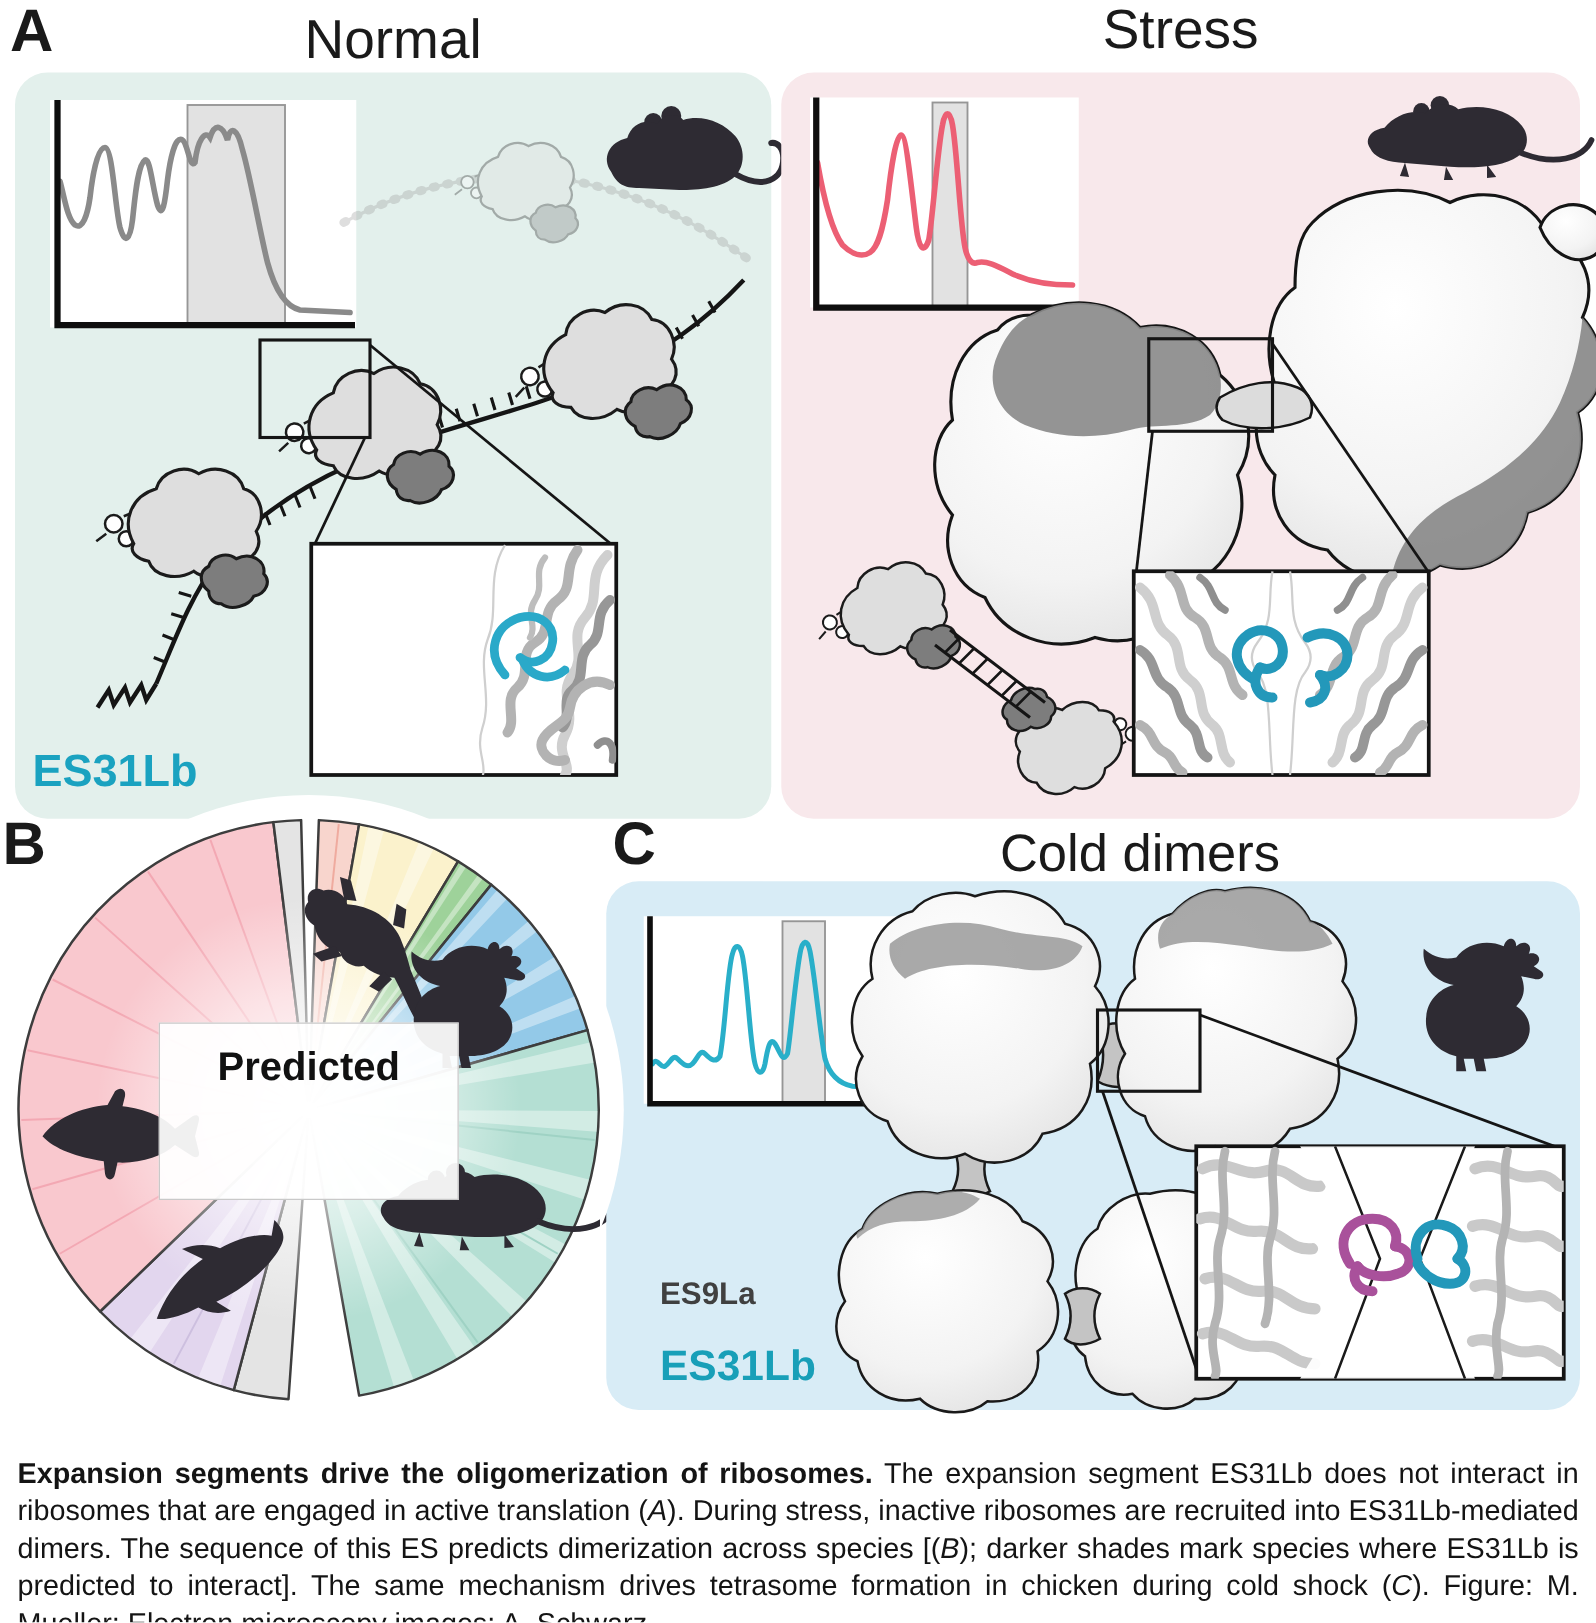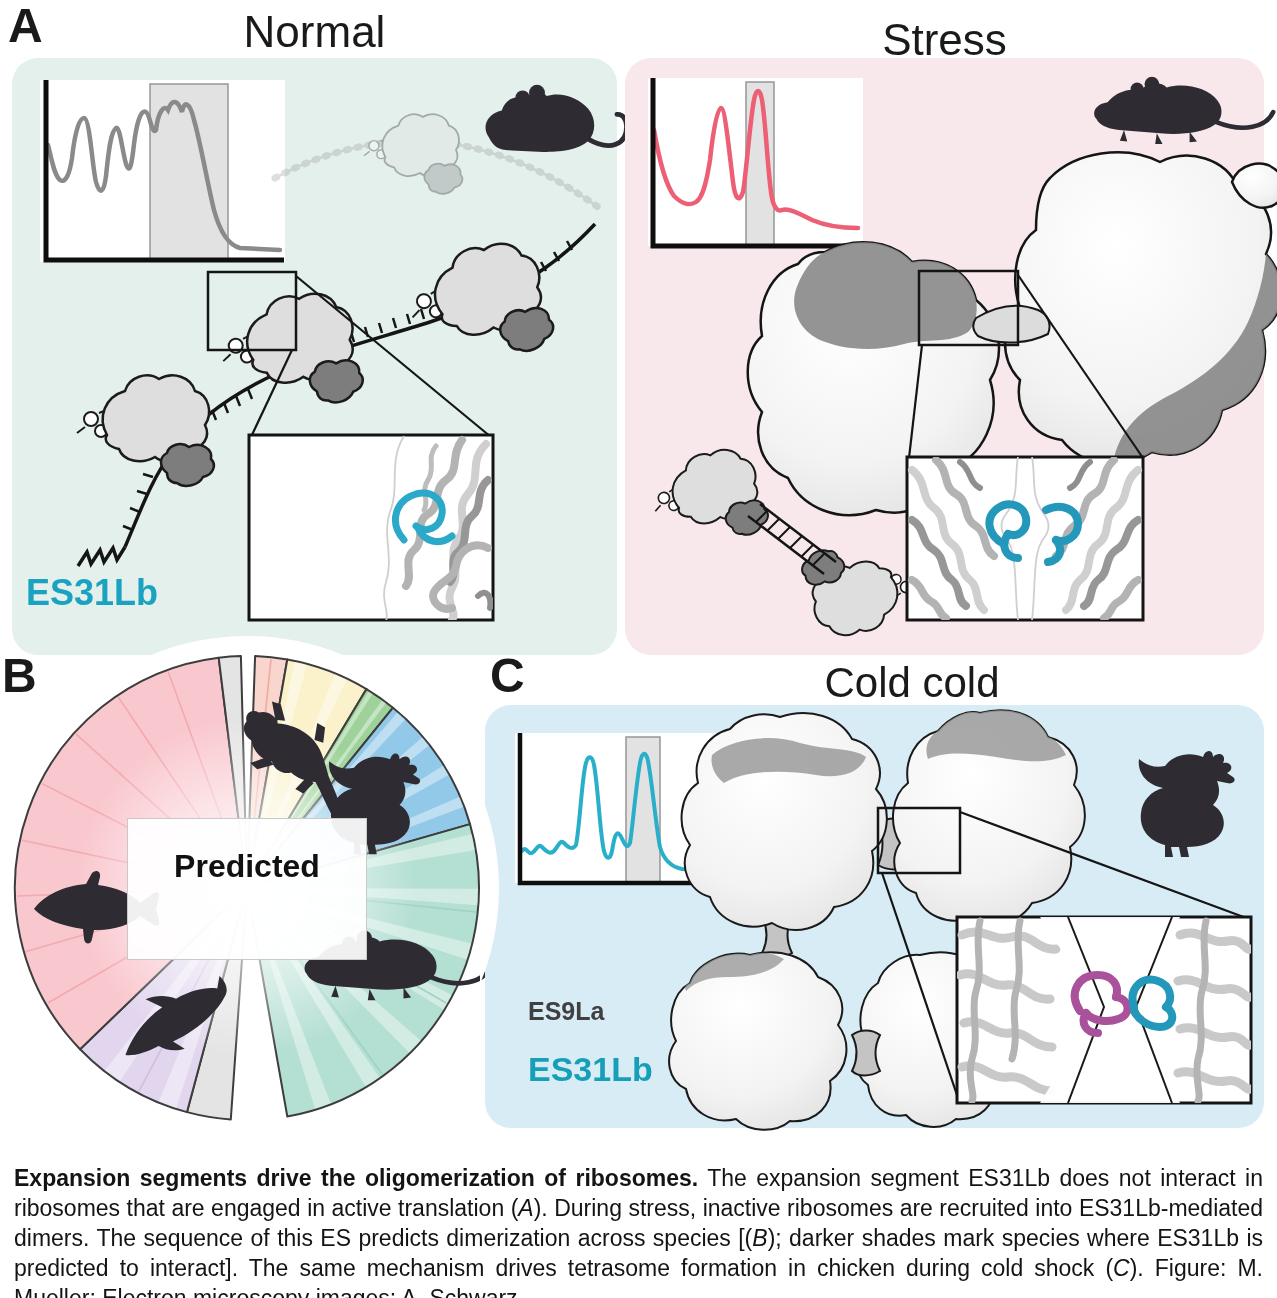--- a/index.html
+++ b/index.html
@@ -2,39 +2,39 @@
 <html><head>
 <meta charset="utf-8">
 <style>
   html,body{margin:0;padding:0;background:#ffffff;}
   #figure{position:relative;width:1277px;height:1298px;background:#fff;overflow:hidden;
           font-family:"Liberation Sans",sans-serif;color:#111;}
   .abs{position:absolute;}
   svg{display:block;}
   .panel-letter{font-size:48px;font-weight:700;color:#1a1a1a;line-height:1;}
   .panel-title{font-size:44px;font-weight:400;color:#1a1a1a;text-align:center;line-height:1;}
-  .es-label{font-weight:700;font-size:36px;line-height:1.05;}
+  .es-label{font-weight:700;font-size:36px;line-height:1.05;margin-top:24px;}
   .sil{fill:#2e2b33;}
   .tg path{fill:none;stroke-linecap:round;stroke-linejoin:round;}
   .t1{stroke:#cfcfcf;stroke-width:8;}
   .t2{stroke:#b3b3b3;stroke-width:8;}
   .t3{stroke:#979797;stroke-width:8;}
   .t4{stroke:#bdbdbd;stroke-width:5;}
   .t5{stroke:#8f8f8f;stroke-width:6;}
   .ct{fill:none;stroke:#cfcfcf;stroke-width:1.8;}
   .es-cyan{fill:none;stroke:#2aa9c9;stroke-width:7;stroke-linecap:round;}
   .es-cyan2{fill:none;stroke:#2398ba;stroke-width:8;stroke-linecap:round;}
   .es-mag{fill:none;stroke:#a9519b;stroke-width:8;stroke-linecap:round;}
   .lt{fill:none;stroke:#c9c9c9;stroke-width:9;stroke-linecap:round;}
   .lt2{fill:none;stroke:#b4b4b4;stroke-width:7;stroke-linecap:round;}
   .zoombox{fill:none;stroke:#151515;stroke-width:2.5;}
   .zoomline{stroke:#151515;stroke-width:2.2;}
   .insetbox{fill:#ffffff;stroke:#141414;stroke-width:3;}
   #pie-center-box{background:rgba(255,255,255,0.93);border:1.5px solid #c9c9c9;
-    text-align:center;font-weight:700;font-size:32px;line-height:38px;padding-top:28px;box-sizing:border-box;}
+    text-align:center;font-weight:700;font-size:32px;line-height:38px;padding-top:15px;box-sizing:border-box;}
   #caption{font-size:23px;line-height:30px;text-align:justify;color:#141414;margin-top:23px;}
 </style>
 </head>
 <body>
 
 <div id="figure">
 
   <svg class="abs" style="left:0;top:0" width="640" height="660" viewBox="0 0 640 660">
     <defs>
       <radialGradient id="emg" cx="40%" cy="30%" r="85%">
@@ -312,26 +312,26 @@
         <path class="es-mag" d="M636 342 C650 344 652 360 638 364 C628 368 612 366 606 358"></path>
         <path class="es-mag" d="M606 358 C600 368 606 378 618 378"></path>
         <path class="es-cyan2" d="M654 352 C648 334 662 320 678 326 C690 330 694 344 686 352"></path>
         <path class="es-cyan2" d="M686 352 C696 358 694 372 680 372 C668 372 658 364 654 356"></path>
       </g>
     </g>
   </svg>
 
   <div class="abs panel-letter" style="left:8px;top:2px">A</div>
   <div class="abs panel-title" style="left:12px;top:10px;width:605px">Normal</div>
-  <div class="abs panel-title" style="left:625px;top:18px;width:639px">Stress</div>
+  <div class="abs panel-title" style="left:625px;top:2px;width:639px">Stress</div>
   <div class="abs es-label" style="left:26px;top:574px;color:#1aa2c0">ES31Lb</div>
 
   <div class="abs panel-letter" style="left:2px;top:652px">B</div>
   <div class="abs panel-letter" style="left:490px;top:652px">C</div>
-  <div class="abs panel-title" style="left:560px;top:662px;width:704px;font-size:42px">Cold cold</div>
+  <div class="abs panel-title" style="left:560px;top:662px;width:704px;font-size:42px">Cold dimers</div>
 
   <div class="abs" id="pie-center-box" style="left:127px;top:818px;width:240px;height:142px">
     <div>Predicted</div>
   </div>
 
   <div class="abs es-label" style="left:528px;top:998px;font-size:25px;color:#404040">ES9La</div>
   <div class="abs es-label" style="left:528px;top:1052px;font-size:34px;color:#189fb8">ES31Lb</div>
 
   <div class="abs" id="caption" style="left:14px;top:1140px;width:1249px"><span style="font-weight: 700;">Expansion segments drive the oligomerization of ribosomes.</span><span> The expansion segment ES31Lb does not interact in ribosomes that are engaged in active translation (</span><span style="font-style: italic;">A</span><span>). During stress, inactive ribosomes are recruited into ES31Lb-mediated dimers. The sequence of this ES predicts dimerization across species [(</span><span style="font-style: italic;">B</span><span>); darker shades mark species where ES31Lb is predicted to interact]. The same mechanism drives tetrasome formation in chicken during cold shock (</span><span style="font-style: italic;">C</span><span>). Figure: M. Mueller; Electron microscopy images: A. Schwarz</span></div>
 </div>

